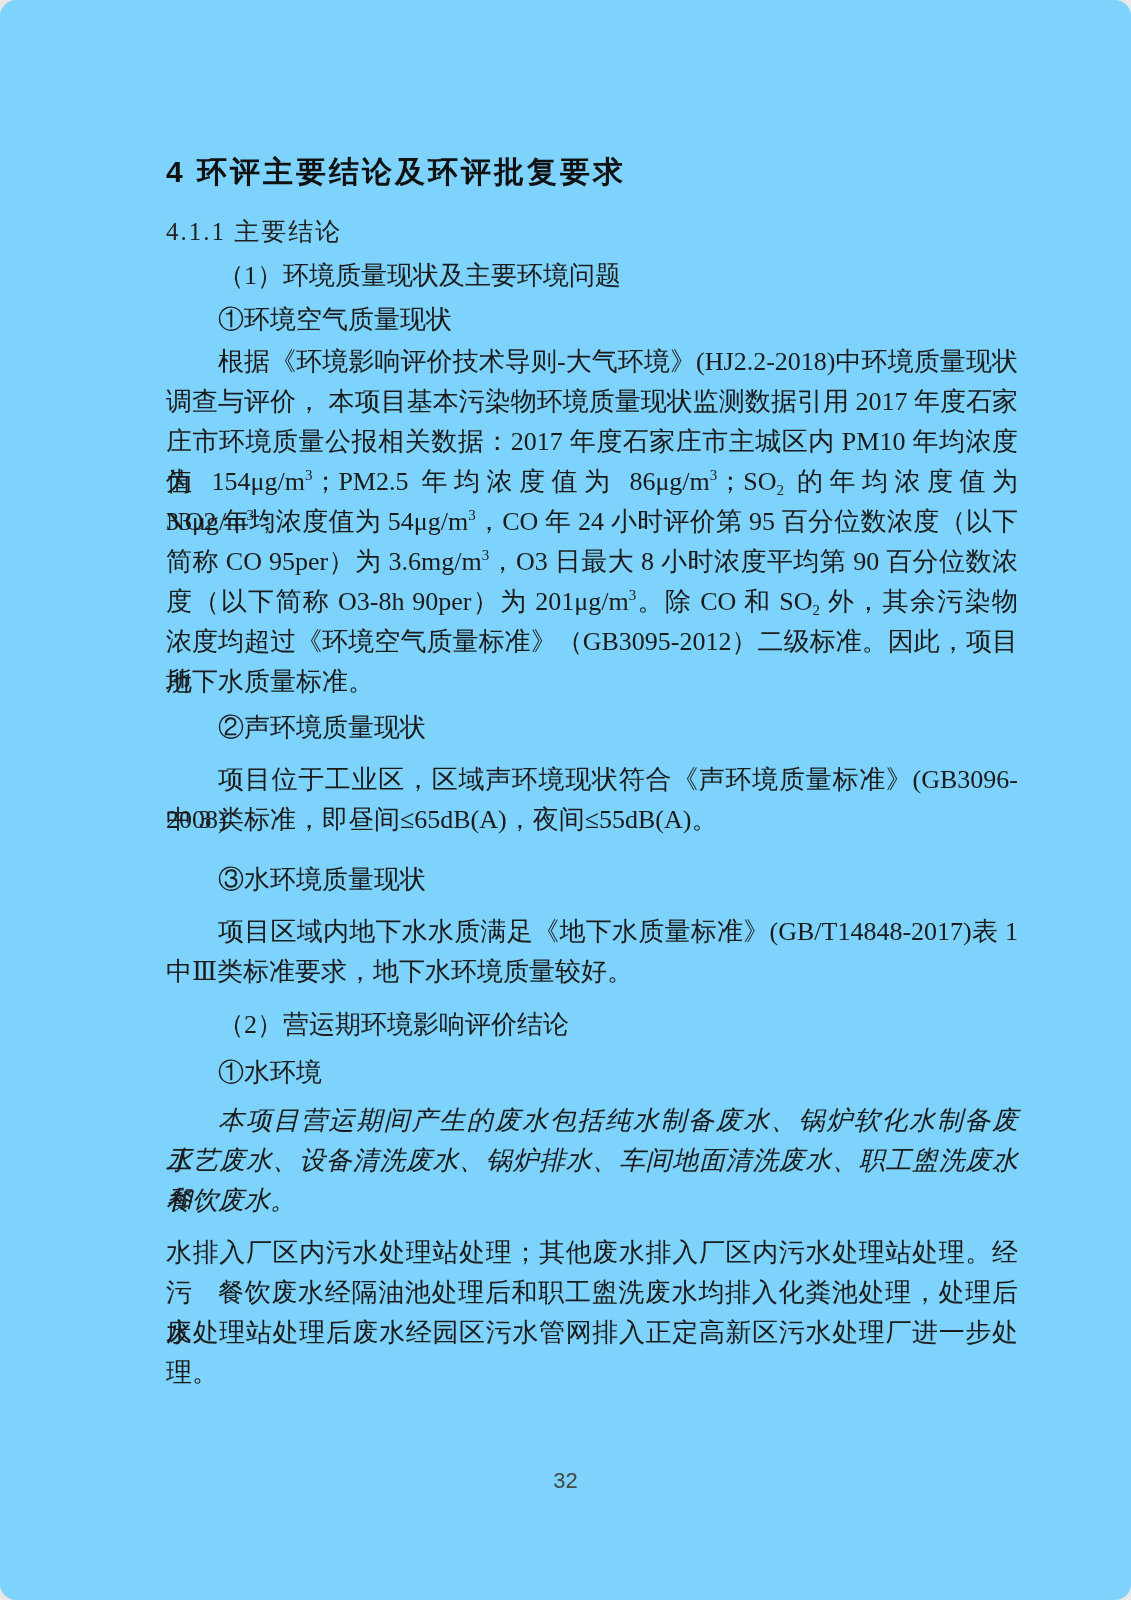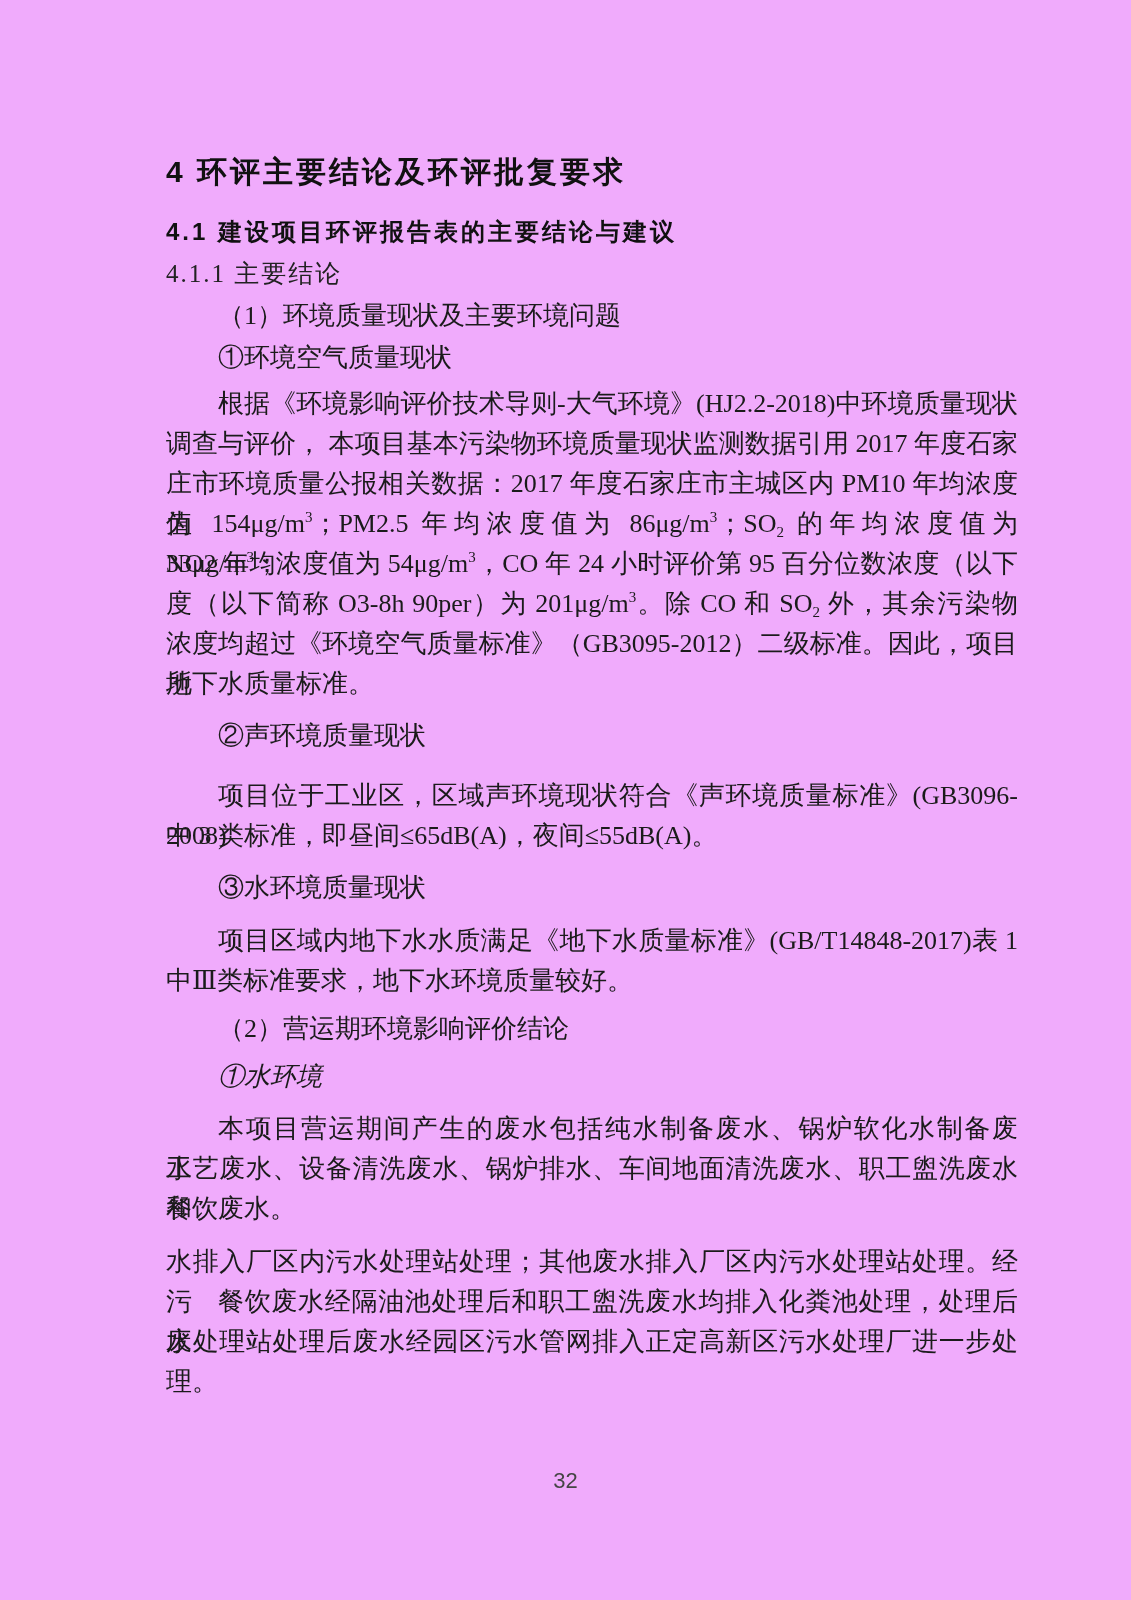--- a/index.html
+++ b/index.html
@@ -6,23 +6,24 @@
     margin: 0;
     padding: 0;
     background: #e8e8e8;
     font-family: "Liberation Serif", "DejaVu Serif", serif;
   }
   .page {
     position: relative;
     width: 1131px;
     height: 1600px;
     margin: 0 auto;
-    background: #f0abfc;
+    background: #7dd3fc;
     color: #1b1b1b;
     overflow: hidden;
+    border-radius: 16px;
   }
   .content {
     padding: 152px 113px 0 166px; 
   }
   
   .h1 {
     margin: 0;
     font-family: "Liberation Sans", "DejaVu Sans", sans-serif;
     font-weight: 700;
     font-size: 30px;
@@ -101,30 +102,30 @@
     font-size: 22px;
     color: #454545;
   }
 </style>
 </head>
 <body>
 
 <div class="page">
   <main class="content">
       <div class="h1">4 环评主要结论及环评批复要求</div>
-      <div class="h2">4.1 建设项目环评报告表的主要结论与建议</div>
       <div class="h3">4.1.1 主要结论</div>
       <div class="label">（1）环境质量现状及主要环境问题</div>
       <div class="label">①环境空气质量现状</div>
       <div class="para">
         <div class="pline first"><span>根据《环境影响评价技术导则-大气环境》(HJ2.2-2018)中环境质量现状</span></div>
         <div class="pline"><span>调查与评价， 本项目基本污染物环境质量现状监测数据引用 2017 年度石家</span></div>
         <div class="pline"><span>庄市环境质量公报相关数据：2017 年度石家庄市主城区内 PM10 年均浓度值</span></div>
         <div class="pline"><span>为 154μg/m</span><sup>3</sup><span>；PM2.5 年均浓度值为 86μg/m</span><sup>3</sup><span>；SO</span><sub>2</sub><span> 的年均浓度值为 33μg/m</span><sup>3</sup><span>；</span></div>
         <div class="pline"><span>NO2 年均浓度值为 54μg/m</span><sup>3</sup><span>，CO 年 24 小时评价第 95 百分位数浓度（以下</span></div>
+        <div class="pline"><span>简称 CO 95per）为 3.6mg/m</span><sup>3</sup><span>，O3 日最大 8 小时浓度平均第 90 百分位数浓</span></div>
         <div class="pline"><span>度（以下简称 O3-8h 90per）为 201μg/m</span><sup>3</sup><span>。除 CO 和 SO</span><sub>2</sub><span> 外，其余污染物</span></div>
         <div class="pline"><span>浓度均超过《环境空气质量标准》（GB3095-2012）二级标准。因此，项目所</span></div>
         <div class="pline last"><span>地下水质量标准。</span></div>
       </div>
       <div class="label">②声环境质量现状</div>
       <div class="para">
         <div class="pline first"><span>项目位于工业区，区域声环境现状符合《声环境质量标准》(GB3096-2008)</span></div>
         <div class="pline last"><span>中 3 类标准，即昼间≤65dB(A)，夜间≤55dB(A)。</span></div>
       </div>
       <div class="label">③水环境质量现状</div>

